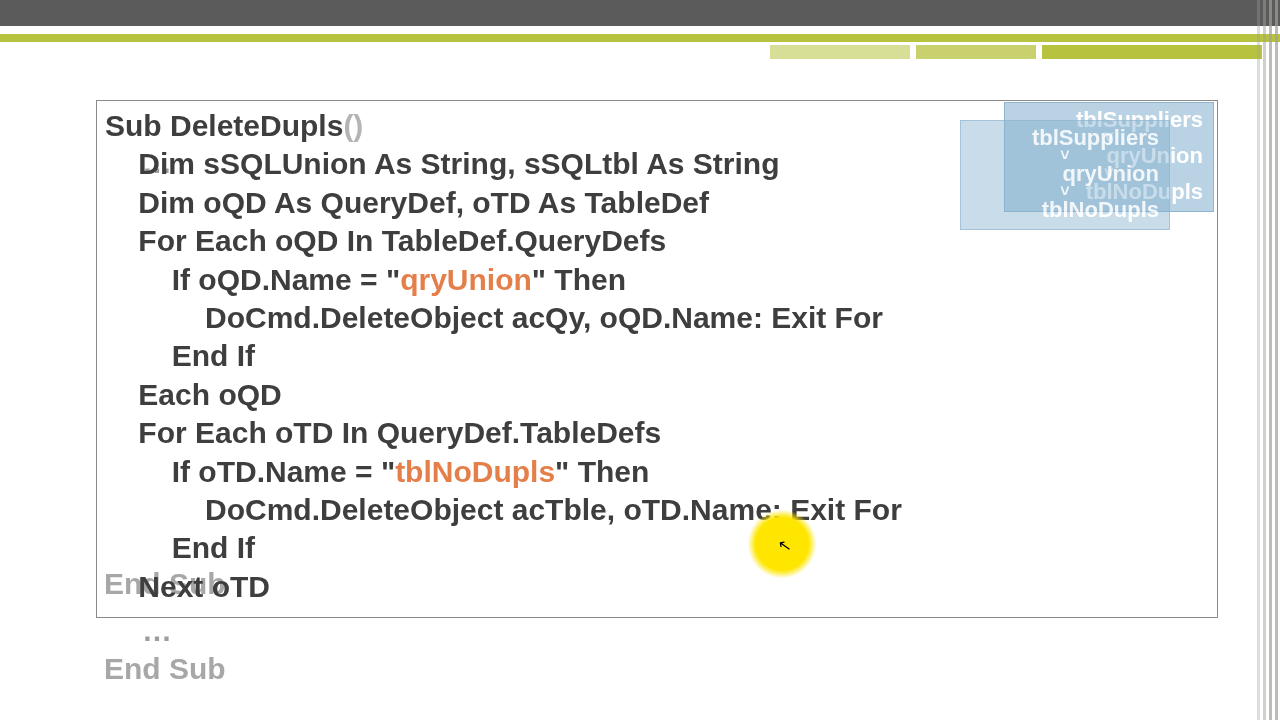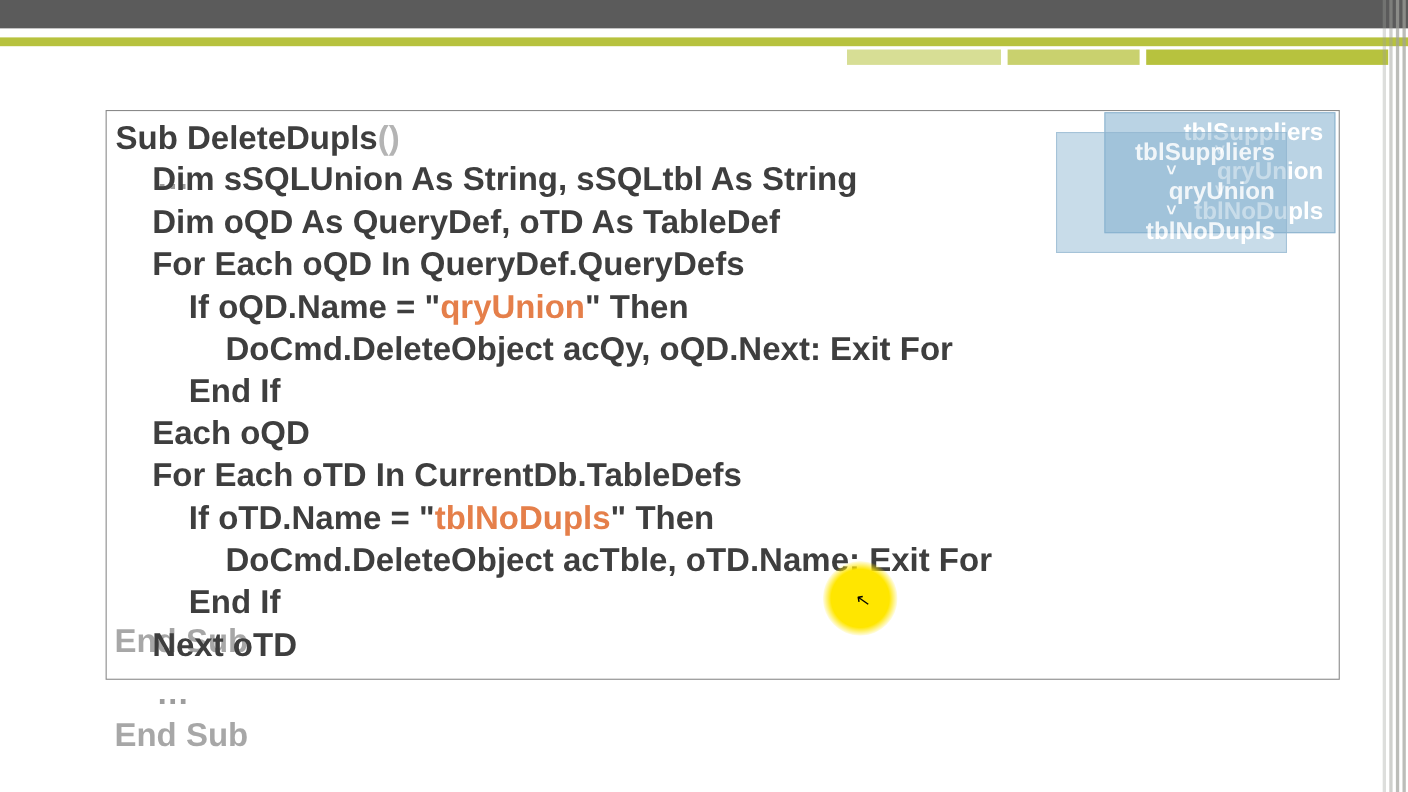--- a/index.html
+++ b/index.html
@@ -54,26 +54,26 @@
     <i></i>
     <i></i>
   </div>
 
 <div class="ghostHeader">Sub DeleteDupls()</div>
 
 <div class="panel">
   <div class="code"><span>Sub DeleteDupls</span><span class="ghost">()</span>
 <span>    Dim sSQLUnion As String, sSQLtbl As String</span>
 <span>    Dim oQD As QueryDef, oTD As TableDef</span>
-<span>    For Each oQD In QueryDef.QueryDefs</span>
+<span>    For Each oQD In TableDef.QueryDefs</span>
 <span>        If oQD.Name = "</span><span class="hl">qryUnion</span><span>" Then</span>
-<span>            DoCmd.DeleteObject acQy, oQD.Next: Exit For</span>
+<span>            DoCmd.DeleteObject acQy, oQD.Name: Exit For</span>
 <span>        End If</span>
 <span>    Each oQD</span>
-<span>    For Each oTD In CurrentDb.TableDefs</span>
+<span>    For Each oTD In QueryDef.TableDefs</span>
 <span>        If oTD.Name = "</span><span class="hl">tblNoDupls</span><span>" Then</span>
 <span>            DoCmd.DeleteObject acTble, oTD.Name: Exit For</span>
 <span>        End If</span>
 <span>    Next oTD</span></div>
 </div>
 
 <div class="dia a">
   <div>tblSuppliers</div>
   <span class="arrow">˅</span>
   <div>qryUnion</div>

